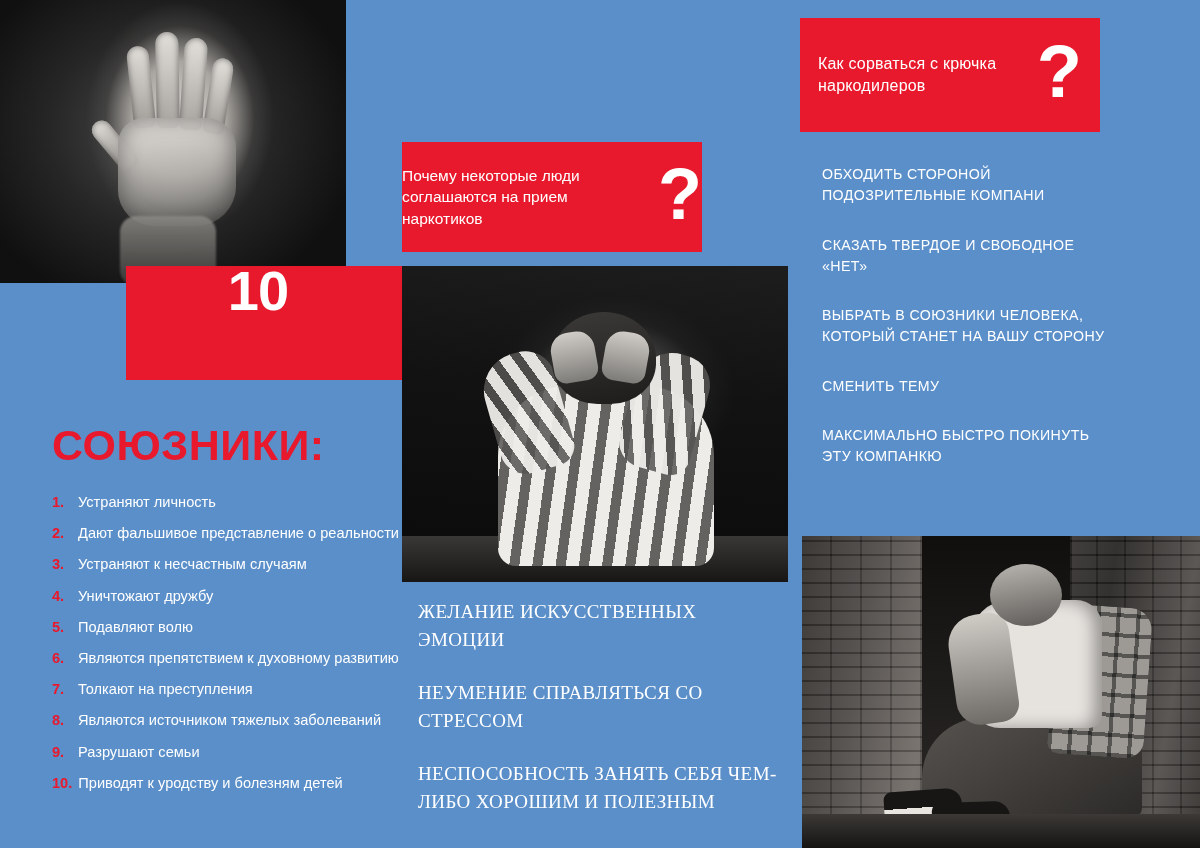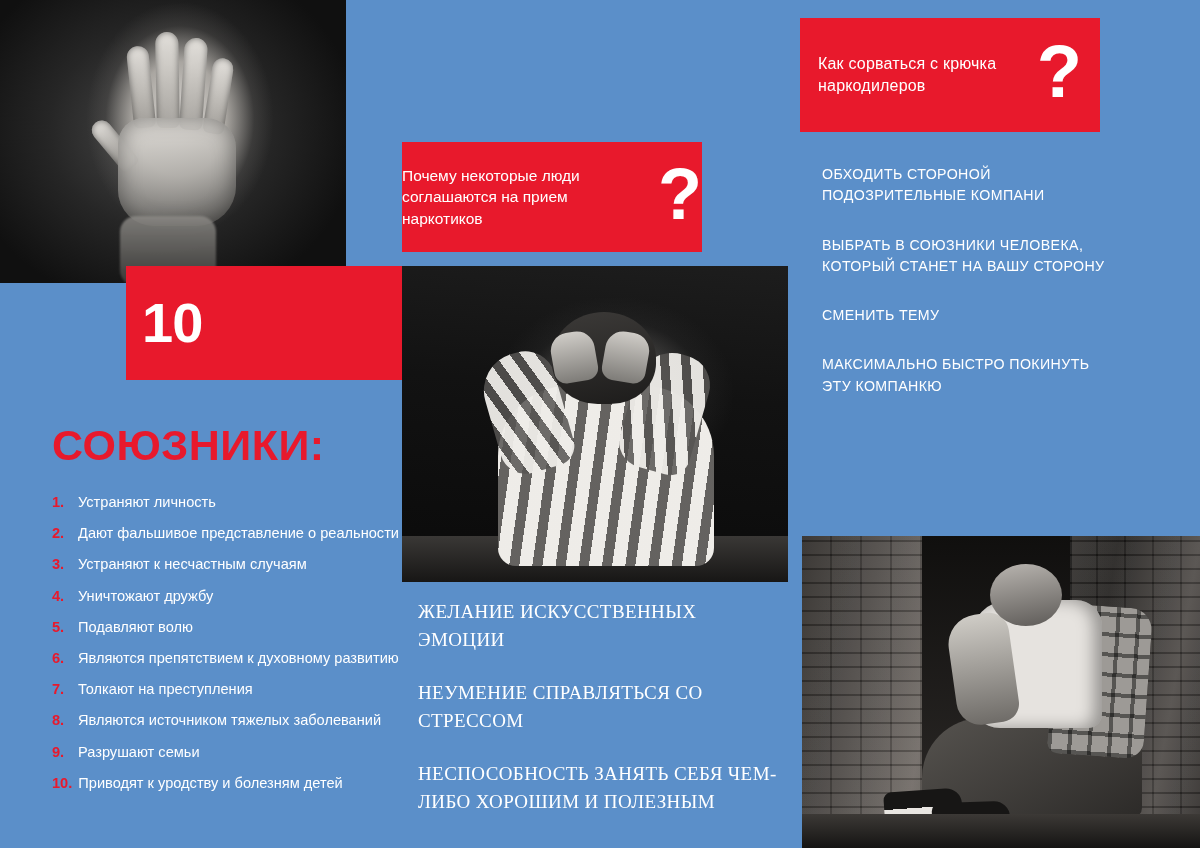--- a/index.html
+++ b/index.html
@@ -164,21 +164,21 @@
     max-width: 215px;
   }
   #box-hook .qmark {
     font-size: 74px; font-weight: 700; line-height: .8; margin-left: auto; padding-bottom: 6px;
   }
 
   #box-why { left: 402px; top: 142px; width: 300px; height: 110px; padding: 0 0; }
   #box-why .qtext { font-size: 15.5px; line-height: 1.38; max-width: 220px; }
   #box-why .qmark { font-size: 72px; font-weight: 700; line-height: .8; margin-left: auto; padding-bottom: 4px; }
 
-  #box-ten { left: 126px; top: 266px; width: 276px; height: 114px; padding: 0 16px; }
+  #box-ten { left: 126px; top: 266px; width: 276px; height: 114px; padding: 0 16px; flex-direction: column; }
   #box-ten .num {
     font-size: 56px; font-weight: 700; line-height: .9; letter-spacing: -1px; margin-right: 12px;
   }
   #box-ten .tentext { font-size: 17px; line-height: 1.3; font-weight: 400; }
 
   
   #drugs-block { position: absolute; left: 52px; top: 424px; width: 352px; }
   #drugs-title {
     color: #e8192c;
     font-size: 43px;
@@ -321,18 +321,19 @@
   </div>
 
   <div id="why-list">
     <div class="item">ЖЕЛАНИЕ ИСКУССТВЕННЫХ ЭМОЦИИ</div>
     <div class="item">НЕУМЕНИЕ СПРАВЛЯТЬСЯ СО СТРЕССОМ</div>
     <div class="item">НЕСПОСОБНОСТЬ ЗАНЯТЬ СЕБЯ ЧЕМ-ЛИБО ХОРОШИМ И ПОЛЕЗНЫМ</div>
   </div>
 
   <div id="hook-list">
     <div class="item">ОБХОДИТЬ СТОРОНОЙ ПОДОЗРИТЕЛЬНЫЕ КОМПАНИ</div>
+    <div class="item">СКАЗАТЬ ТВЕРДОЕ И СВОБОДНОЕ «НЕТ»</div>
     <div class="item">ВЫБРАТЬ В СОЮЗНИКИ ЧЕЛОВЕКА, КОТОРЫЙ СТАНЕТ НА ВАШУ СТОРОНУ</div>
     <div class="item">СМЕНИТЬ ТЕМУ</div>
     <div class="item">МАКСИМАЛЬНО БЫСТРО ПОКИНУТЬ ЭТУ КОМПАНКЮ</div>
   </div>
 
 </div>
 
 </body></html>

